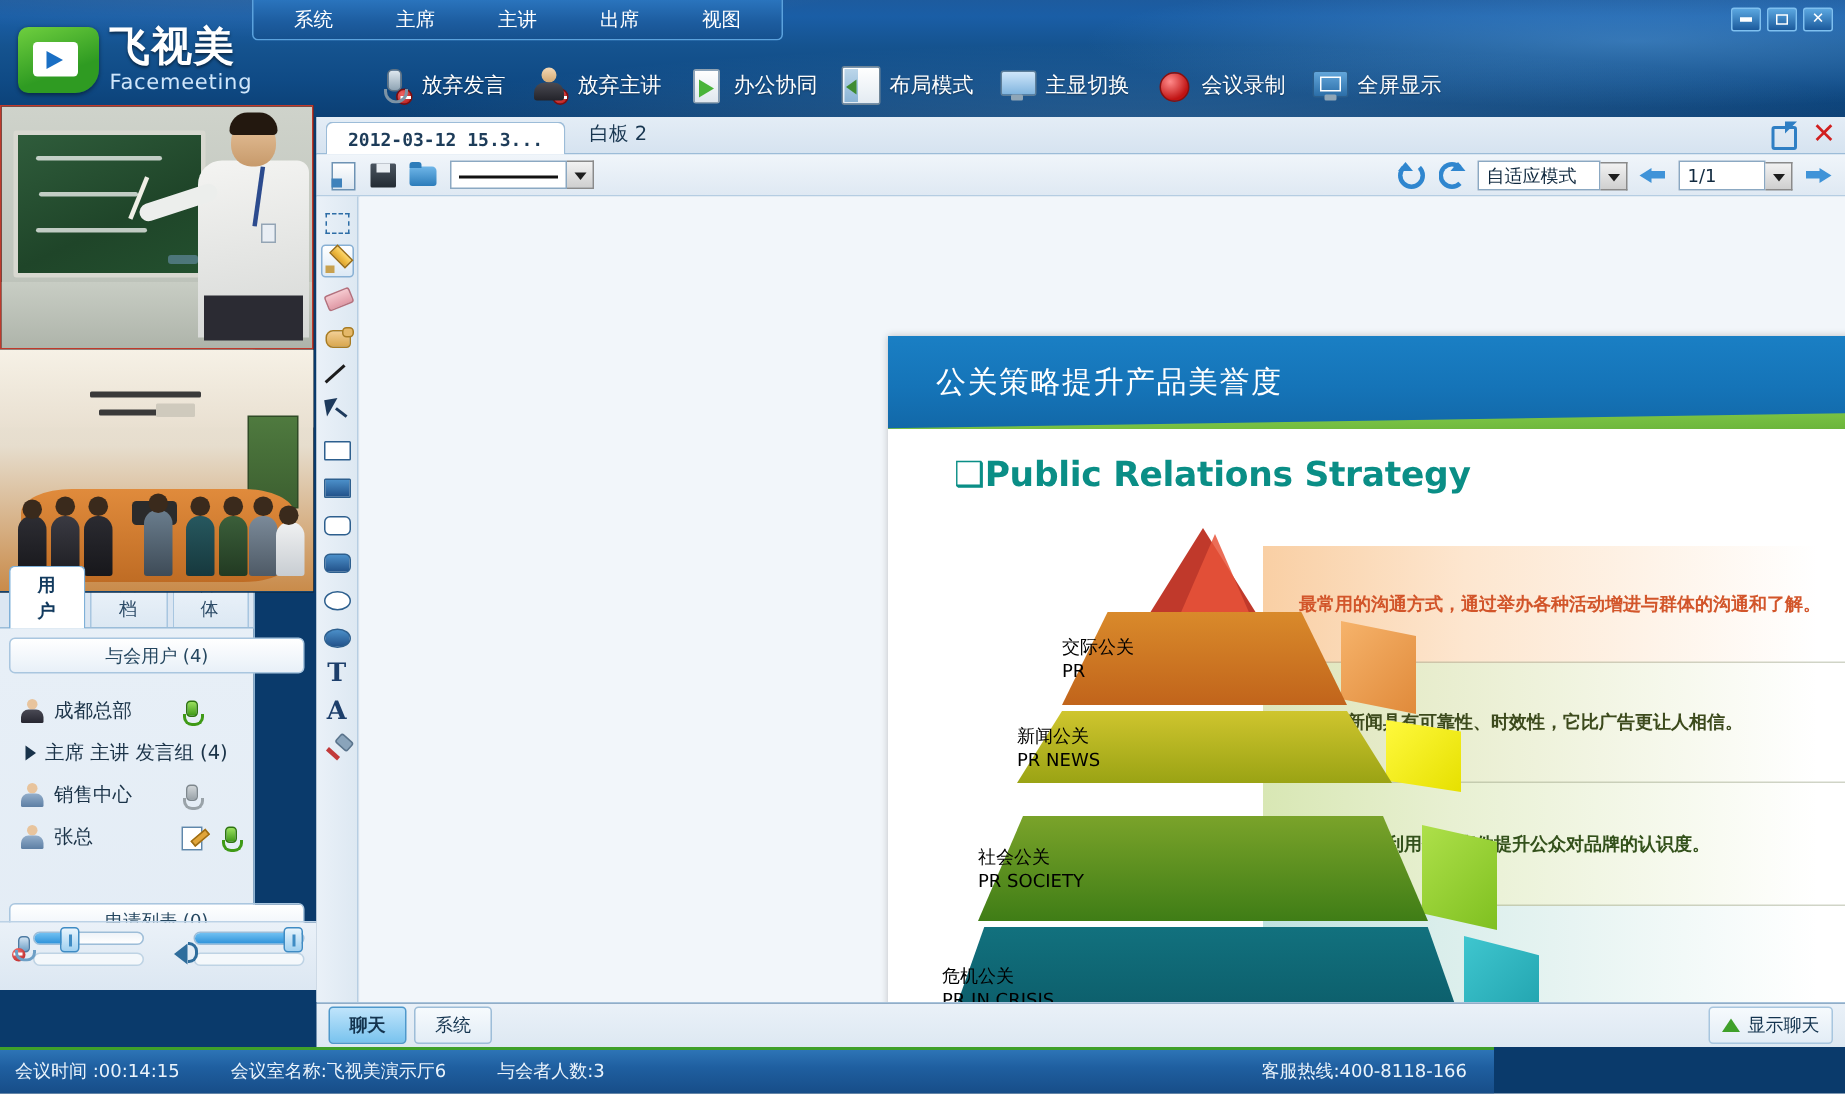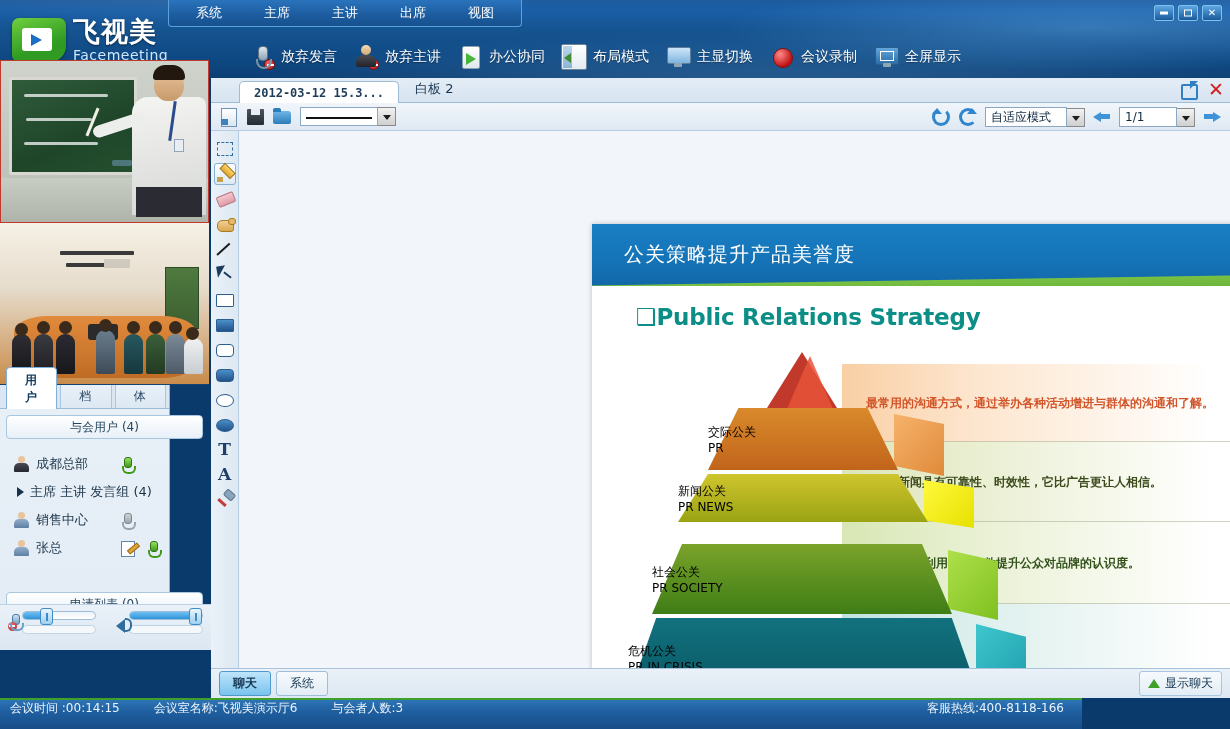--- a/index.html
+++ b/index.html
@@ -97,21 +97,21 @@
     background:linear-gradient(180deg,#cfe6fa,#7fb4de);border:1px solid #5d7e99;}
   .ic-monitor:after{content:"";position:absolute;left:9px;top:19px;width:8px;height:4px;background:#8fa6b7;border-radius:1px;}
   .ic-rec:before{content:"";position:absolute;left:4px;top:4px;width:18px;height:18px;border-radius:50%;
     background:radial-gradient(circle at 34% 30%,#ff8a8a,#c01313 70%);border:1px solid #861010;}
   .ic-full:before{content:"";position:absolute;left:2px;top:3px;width:22px;height:16px;border-radius:2px;
     background:linear-gradient(180deg,#63a6da,#2b6ea8);border:1px solid #2a5e8d;}
   .ic-full:after{content:"";position:absolute;left:7px;top:7px;width:12px;height:8px;border:1px solid #fff;}
   .ic-full i{position:absolute;left:10px;top:19px;width:8px;height:4px;background:#8fa6b7;border-radius:1px;}
 
   
-  .leftcol { position:absolute; left:0; top:60px; width:170px; height:590px;
+  .leftcol { position:absolute; left:0; top:70px; width:170px; height:590px;
     background:linear-gradient(180deg,#eef4fa,#e3ecf5); border-right:1px solid #8fb3d2; }
   .video-tile { position:relative; width:209px; height:162px; background:#000; overflow:hidden; border-bottom:1px solid #12426f;}
   .video-tile.t1 { border:1px solid #c0392b; height:163px; }
 
   
   .v1 { position:absolute; inset:0; background:linear-gradient(180deg,#cfd3cb,#b7bdb4); }
   .v1 .board { position:absolute; left:8px; top:16px; width:128px; height:98px;
     background:linear-gradient(155deg,#2f5c3b,#1f4529 60%,#23502e); border:3px solid #d8d8d0; border-radius:2px; }
   .v1 .chalk { position:absolute; background:rgba(255,255,255,.72); border-radius:2px; height:3px; }
   .v1 .wall { position:absolute; left:0; bottom:0; width:100%; height:44px; background:linear-gradient(180deg,#c8cdc4,#aeb4aa); }
@@ -184,21 +184,21 @@
   .micmini:after{content:"";position:absolute;left:2px;top:9px;width:10px;height:6px;border:2px solid #6d9fc6;border-top:none;border-radius:0 0 6px 6px;}
   .micmini i{position:absolute;right:-1px;bottom:0;width:9px;height:9px;border-radius:50%;background:radial-gradient(circle at 35% 30%,#f07070,#b51d1d);}
   .micmini i:after{content:"";position:absolute;left:1.5px;top:3.4px;width:6px;height:2px;background:#fff;}
 
   
   .wb { position:absolute; left:211px; top:78px; width:1019px; height:590px; background:#eef3f8; }
   .wb-tabs { height:25px; display:flex; align-items:flex-end; padding-left:6px;
     background:linear-gradient(180deg,#e4edf6,#d6e3f0); border-bottom:1px solid #9cbcd8; position:relative; }
   .wb-tab { font-family:"DejaVu Sans Mono","Liberation Mono",monospace; font-size:12px; color:#1d3c59;
     padding:4px 14px 3px; background:linear-gradient(180deg,#ffffff,#eaf2fa);
-    border:1px solid #9cbcd8; border-bottom:none; border-radius:5px 5px 0 0; cursor:pointer;margin-left:22px; }
+    border:1px solid #9cbcd8; border-bottom:none; border-radius:5px 5px 0 0; cursor:pointer; }
   .wb-tab.active{ background:#fff; font-weight:bold; position:relative; top:1px; }
   .wb-tab2 { font-size:13px; color:#17354f; padding:4px 16px; cursor:pointer; }
   .wb-head-btns { position:absolute; right:6px; top:2px; display:flex; align-items:center; gap:10px; }
   .popout { width:17px;height:17px;position:relative;cursor:pointer; }
   .popout:before{content:"";position:absolute;left:0;top:3px;width:13px;height:12px;border:2px solid #2f7fc4;border-radius:2px;}
   .popout:after{content:"";position:absolute;right:0;top:0;width:0;height:0;border-left:8px solid #2f7fc4;border-bottom:8px solid transparent;}
   .closex { color:#d11f1f; font-size:19px; font-weight:bold; line-height:1; cursor:pointer; font-family:"DejaVu Sans",sans-serif;}
 
   .wb-toolbar { height:28px; display:flex; align-items:center; padding:0 8px; gap:8px;
     background:linear-gradient(180deg,#f0f5fa,#dfe9f3); border-bottom:1px solid #b5cde2; position:relative; }
@@ -320,23 +320,23 @@
   .chatbar { position:absolute; left:211px; top:668px; width:1019px; height:30px;
     background:linear-gradient(180deg,#eaf1f8,#dde8f2); border-top:1px solid #a8c3db; display:flex; align-items:center; padding:0 8px; }
   .ctab { font-size:12px; color:#14344f; padding:3px 13px; border:1px solid #9dbdd8; border-radius:3px;
     background:linear-gradient(180deg,#f6fafd,#e3edf6); margin-right:5px; cursor:pointer; }
   .ctab.active { background:linear-gradient(180deg,#bfe4fb,#79c3ee); border-color:#4e98cb; font-weight:bold; }
   .showchat { margin-left:auto; display:flex; align-items:center; gap:5px; font-size:12px; color:#14344f;
     padding:3px 8px; border:1px solid #a8c6df; border-radius:3px; background:linear-gradient(180deg,#f6fafd,#e3edf6); cursor:pointer;justify-content:space-between; }
   .uparrow { width:0;height:0;border-left:6px solid transparent;border-right:6px solid transparent;border-bottom:9px solid #3fa02a; }
 
   
-  .statusbar { position:absolute; left:0; top:698px; width:1082px; height:31px;
+  .statusbar { position:absolute; left:0; top:698px; width:996px; height:31px;
     background:linear-gradient(180deg,#2d74b6 0%,#1f5fa0 40%,#174d88 100%); border-top:2px solid #3fa02a;
-    display:flex; align-items:flex-start; padding:0 10px; }
+    display:flex; align-items:center; padding:0 10px; }
   .st-item { color:#eaf3fb; font-size:12px; margin-right:34px; white-space:nowrap; }
   .st-right { margin-left:auto; margin-right:8px; color:#eaf3fb; font-size:12px; }
 </style>
 </head>
 <body>
 
 <div class="app">
 
   <div class="header">
     <div class="hdr-glow"></div>

